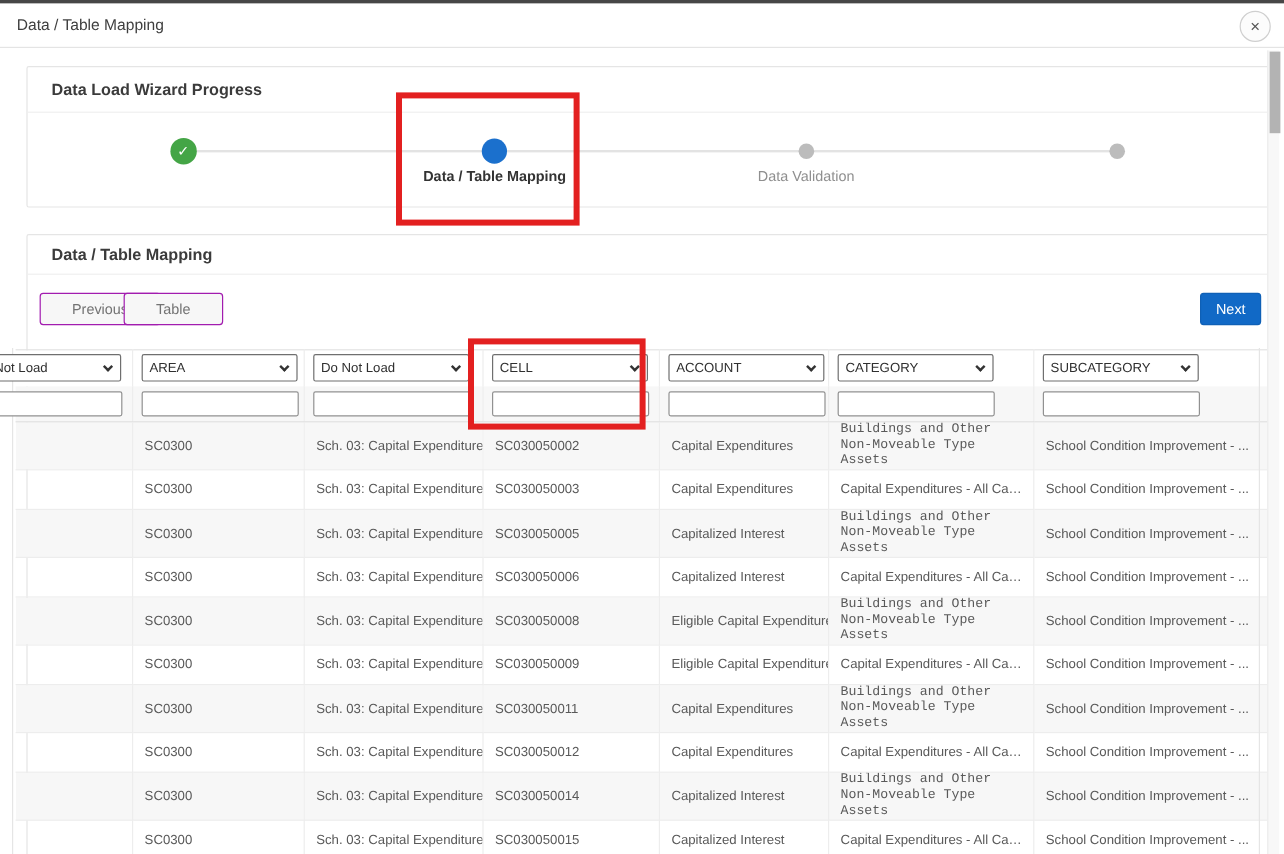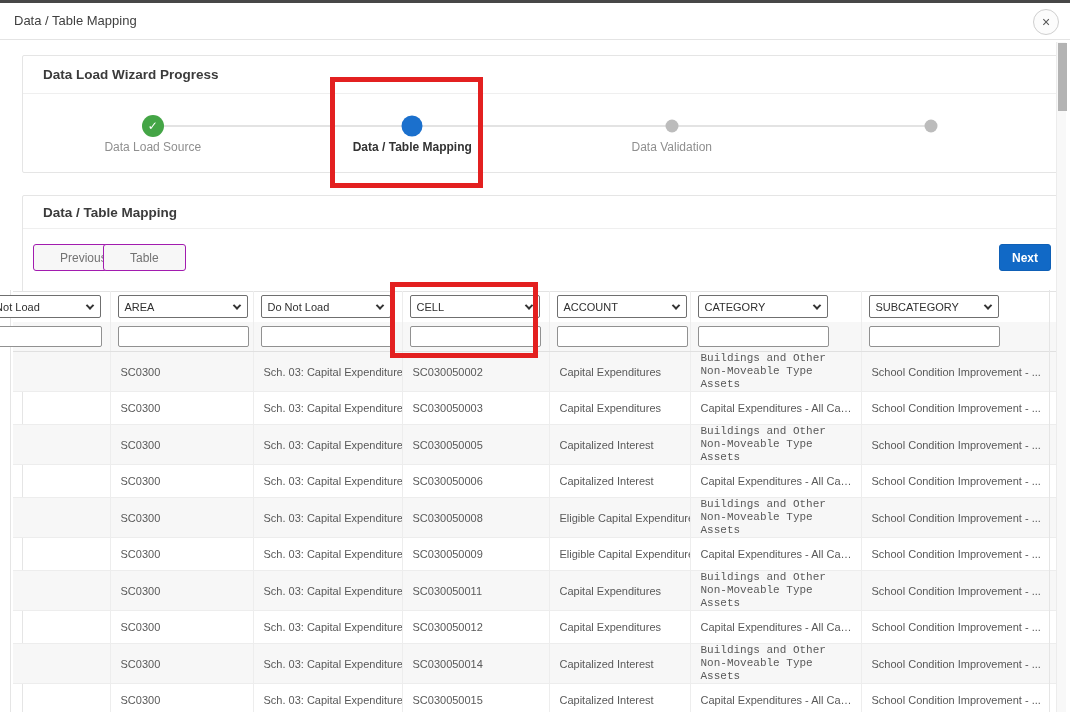--- a/index.html
+++ b/index.html
@@ -32,21 +32,21 @@
   .marker.current  { width:21px; height:21px; background:#1b70cd; }
   .marker.pending  { width:13px; height:13px; background:#bcbcbc; }
   .step-label { position:absolute; top:46px; width:100%; text-align:center; font-size:12px; color:#8f8f8f; }
   .step.current .step-label { color:#333; font-weight:bold; }
 
   
   .btn { position:absolute; height:27px; font-size:12px; border-radius:3px; cursor:pointer; font-family:inherit; }
   .btn.secondary { background:#f7f7f7; border:1px solid #a21caf; color:#737373; padding:0 26px; }
   #btn-previous { left:10px; top:48px; }
   #btn-cancel { left:80px; top:48px; }
-  #btn-next { right:10px; top:48px; background:#1169c6; border:1px solid #0f60b6; color:#fff; font-weight:bold; padding:0 12px; }
+  #btn-next { right:10px; top:48px; background:#1169c6; border:1px solid #0f60b6; color:#fff; font-weight:normal; padding:0 12px; }
 
   
   .table-wrap { position:absolute; left:-10px; top:95px; width:1050px; }
   table { border-collapse:collapse; table-layout:fixed; width:1050px; font-size:11px; }
   tr.select-row td { height:30px; padding:0; border-top:1px solid #e3e3e3; border-right:1px solid #ededed; background:#fff; }
   tr.filter-row td { height:30px; padding:0; background:#f7f7f7; border-bottom:1px solid #e0e0e0; border-right:1px solid #ededed; }
   td:last-child { border-right:none !important; }
   .select { position:relative; z-index:5; width:130px; height:23px; margin-left:7px; border:1px solid #6f6f6f;
     border-radius:2px; background:#fff; display:flex; align-items:center; justify-content:space-between;
     padding:0 7px 0 6px; color:#2f2f2f; cursor:pointer; }
@@ -86,21 +86,20 @@
   <button class="close-btn"><span>×</span></button>
 </div>
 
 <div class="panel" id="panel-wizard">
   <div class="panel-header">Data Load Wizard Progress</div>
   <div class="stepper">
     <div class="stepper-line"></div>
     <div class="steps">
         <div class="step complete">
           <div class="marker complete">✓</div>
-          <div class="step-label">Data Load Source</div>
         </div>
         <div class="step current">
           <div class="marker current"></div>
           <div class="step-label">Data / Table Mapping</div>
         </div>
         <div class="step pending">
           <div class="marker pending"></div>
           <div class="step-label">Data Validation</div>
         </div>
         <div class="step pending">

